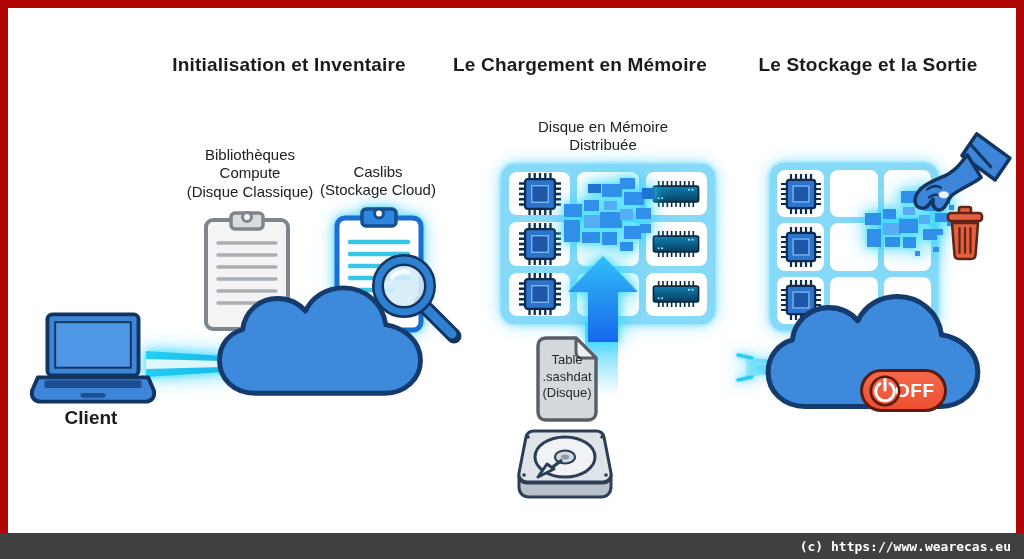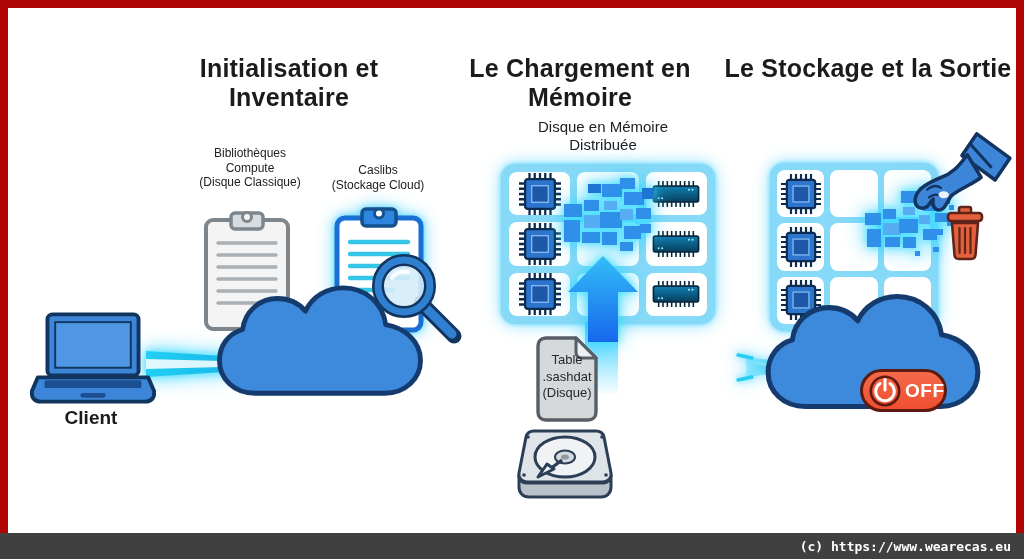--- a/index.html
+++ b/index.html
@@ -1,37 +1,37 @@
 <!DOCTYPE html>
 <html><head>
 <meta charset="utf-8">
 <style>
   html,body{margin:0;padding:0;background:#fff;}
   #stage{position:relative;width:1024px;height:559px;overflow:hidden;
          font-family:"Liberation Sans",sans-serif;background:#AF0505;}
   #canvas{position:absolute;left:8px;top:8px;width:1008px;height:525px;background:#ffffff;}
-  .hdr{position:absolute;font-weight:700;font-size:25px;color:#1b1b1d;text-align:center;letter-spacing:.2px;}
-  .lbl{position:absolute;font-size:12px;color:#202124;text-align:center;line-height:1.22;white-space:pre-line;}
+  .hdr{position:absolute;font-weight:700;font-size:19px;color:#1b1b1d;text-align:center;letter-spacing:.2px;}
+  .lbl{position:absolute;font-size:15px;color:#202124;text-align:center;line-height:1.22;white-space:pre-line;}
   .biglbl{position:absolute;font-weight:700;font-size:19px;color:#1b1b1d;text-align:center;}
   .abs{position:absolute;}
   .glow{filter:drop-shadow(0 0 3px rgba(86,218,255,.9)) drop-shadow(0 0 8px rgba(64,206,255,.65));}
   .glow2{filter:drop-shadow(0 0 4px rgba(60,225,255,.95)) drop-shadow(0 0 10px rgba(40,205,255,.7));}
   
   .memgrid{position:absolute;background:#86D9F7;border-radius:14px;display:grid;
            box-shadow:0 0 4px rgba(88,214,255,.9),0 0 16px rgba(70,208,255,.7);}
   .memgrid .cell{background:#ffffff;border-radius:8px;display:flex;align-items:center;justify-content:center;}
   #grid-mid{left:493px;top:156px;width:214px;height:160px;padding:8px;gap:7px;
             grid-template-columns:repeat(3,1fr);grid-template-rows:repeat(3,1fr);box-sizing:border-box;}
   #grid-right{left:762px;top:155px;width:168px;height:168px;padding:7px;gap:6px;
             grid-template-columns:repeat(3,1fr);grid-template-rows:repeat(3,1fr);box-sizing:border-box;}
   
   #off-pill{position:absolute;left:852px;top:361px;width:87px;height:43px;border-radius:22px;
             background:linear-gradient(180deg,#F4694B,#EF4F30);border:3px solid #5D1B10;box-sizing:border-box;
             display:flex;align-items:center;}
-  #off-pill .off-txt{color:#ffffff;font-weight:700;font-size:19px;margin-left:42px;letter-spacing:.5px;}
+  #off-pill .off-txt{color:#ffffff;font-weight:700;font-size:19px;margin-left:32px;letter-spacing:.5px;}
   #footer-bar{position:absolute;left:0;bottom:0;width:1024px;height:26px;background:#404040;
               display:flex;align-items:center;justify-content:flex-end;}
   #footer-bar span{color:#ffffff;font-family:"DejaVu Sans Mono",monospace;font-weight:700;
                    font-size:13px;margin-right:13px;}
   .filetxt{position:absolute;left:524px;top:344px;width:70px;text-align:center;font-size:13px;
            color:#26282a;line-height:1.28;white-space:pre-line;}
 </style>
 </head>
 <body>
 

